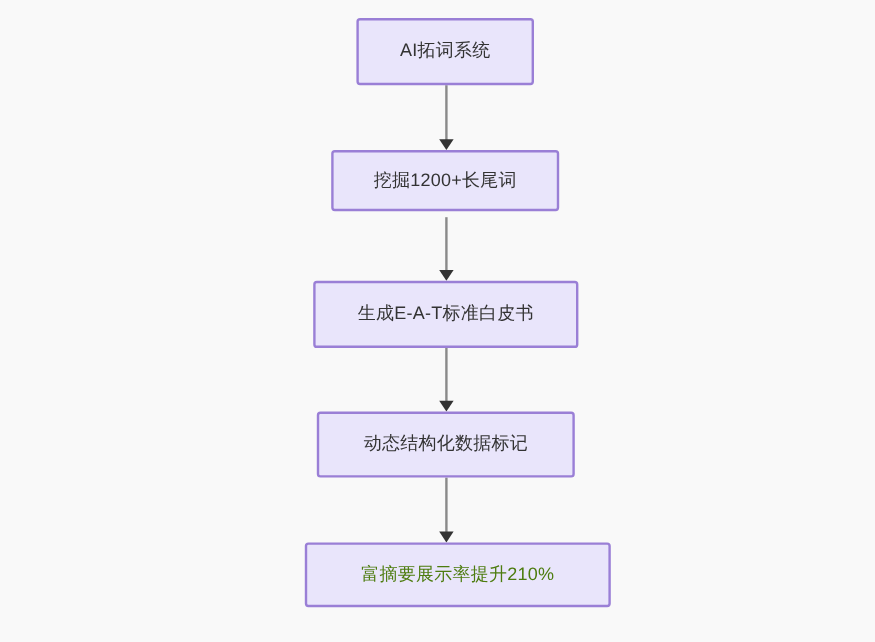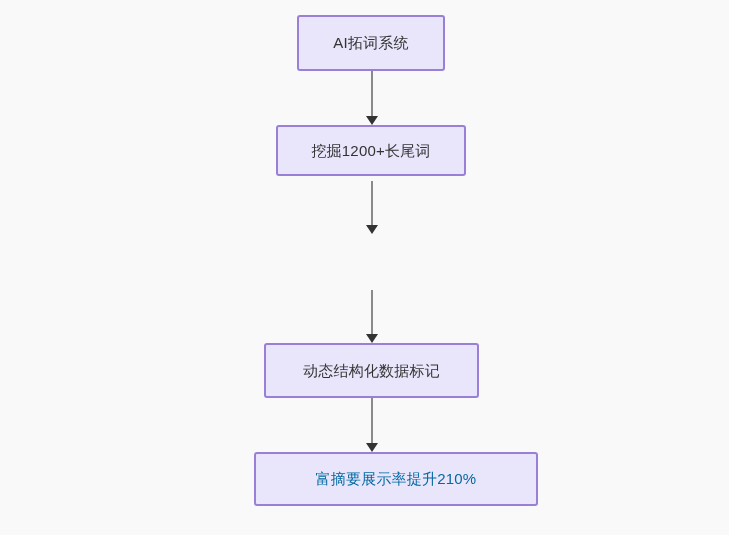--- a/index.html
+++ b/index.html
@@ -79,20 +79,23 @@
     <div class="edge-line" style="height: 46px; background: rgb(138, 138, 138);"></div>
     <div class="edge-arrow" style="top: 45px; border-top-color: rgb(51, 51, 51);"></div>
   </div>
 
   <div class="node" id="node-0" style="left: 297px; top: 15px; width: 148px; height: 56px; background: rgb(233, 229, 251); border-color: rgb(154, 127, 214); color: rgb(51, 51, 51);">
     <span class="node-label">AI拓词系统</span>
   </div>
   <div class="node" id="node-1" style="left: 276px; top: 125px; width: 190px; height: 51px; background: rgb(233, 229, 251); border-color: rgb(154, 127, 214); color: rgb(51, 51, 51);">
     <span class="node-label">挖掘1200+长尾词</span>
   </div>
-  <div class="node" id="node-3" style="left: 264px; top: 343px; width: 215px; height: 55px; background: rgb(233, 229, 251); border-color: rgb(154, 127, 214); color: rgb(51, 51, 51);">
+  <div class="node" id="node-2" style="left: 261px; top: 234px; width: 221px; height: 56px; background: rgb(233, 229, 251); border-color: rgb(154, 127, 214); color: rgb(51, 51, 51);">
+    <span class="node-label">生成E-A-T标准白皮书</span>
+  </div>
+  <div class="node" id="node-3" style="left: 264px; top: 343px; width: 215px; height: 55px; background: rgb(233, 229, 251); border-color: rgb(154, 127, 214); color: rgb(51, 51, 51); font-family: Liberation Mono, monospace;">
     <span class="node-label">动态结构化数据标记</span>
   </div>
-  <div class="node" id="node-4" style="left: 254px; top: 452px; width: 284px; height: 54px; background: rgb(233, 229, 251); border-color: rgb(154, 127, 214); color: #0369a1;">
+  <div class="node" id="node-4" style="left: 254px; top: 452px; width: 255px; height: 54px; background: rgb(233, 229, 251); border-color: rgb(154, 127, 214); color: #4d7c0f;">
     <span class="node-label">富摘要展示率提升210%</span>
   </div>
 
 </div>
 
 </body></html>

